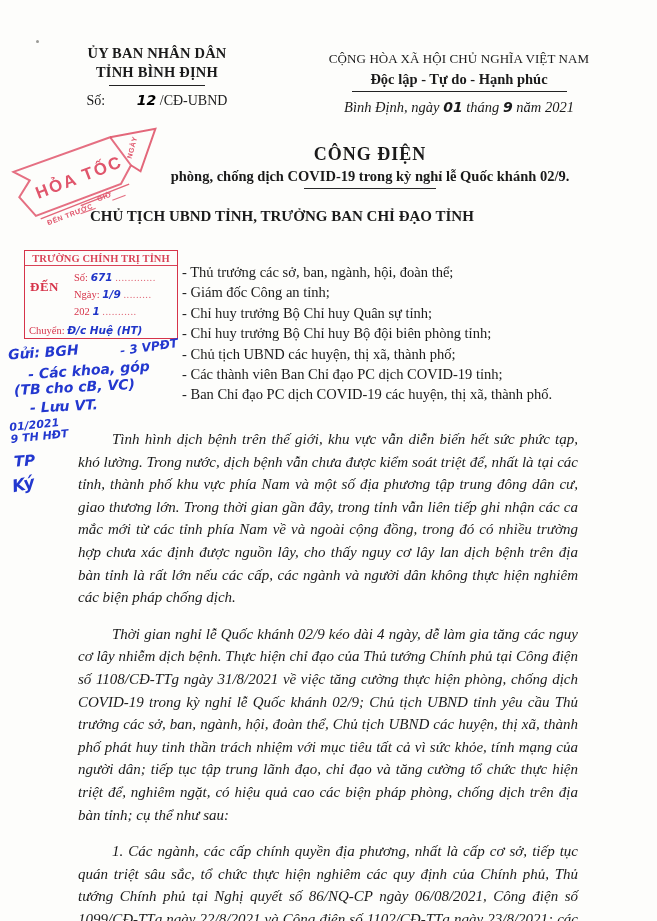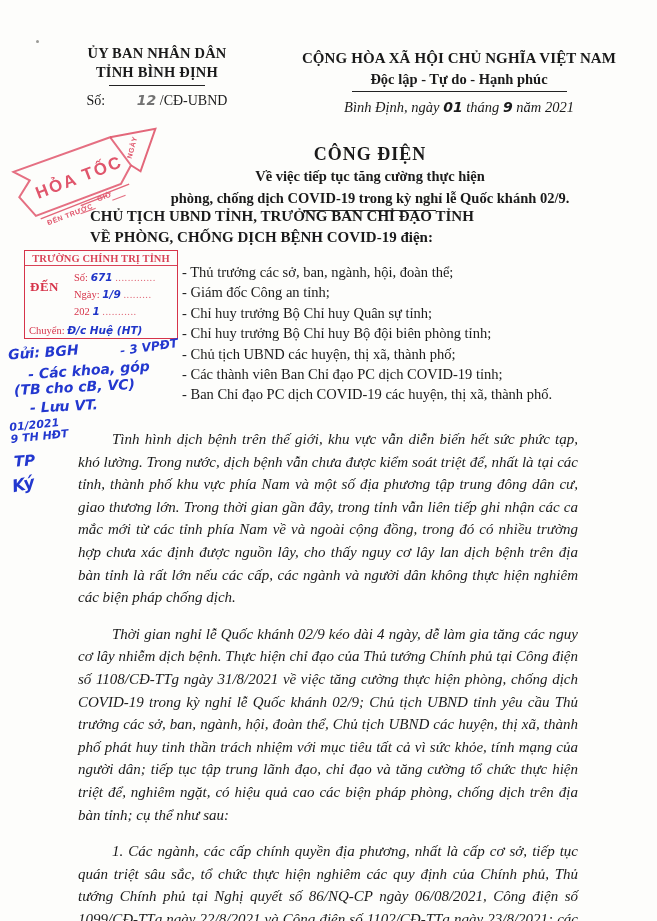--- a/index.html
+++ b/index.html
@@ -50,34 +50,34 @@
   }
   .so-line {
     margin-top: 6px;
     font-size: 14px;
     white-space: nowrap;
   }
   .hand {
     font-family: "DejaVu Sans", sans-serif;
     font-weight: bold;
     font-style: italic;
-    color: #737373;
+    color: #000000;
     font-size: 14px;
     margin-left: 28px;
   }
 
   .letterhead-right {
     position: absolute;
     left: 268px; top: 48px;
     width: 382px;
     text-align: center;
   }
   .nation-line {
-    font-weight: bold;
-    font-size: 15px;
+    font-weight: normal;
+    font-size: 13px;
     line-height: 21px;
     letter-spacing: .1px;
     white-space: nowrap;
   }
   .motto-line {
     font-weight: bold;
     font-size: 14.5px;
     line-height: 20px;
     white-space: nowrap;
   }
@@ -331,28 +331,26 @@
   <div class="note note-3">(TB cho cB, VC)</div>
   <div class="note note-4">- Lưu VT.</div>
   <div class="note note-5">- 3 VPĐT</div>
   <div class="note note-6" style="white-space:pre;">01/2021
 9 TH HĐT</div>
   <div class="note note-7">TP</div>
   <div class="note note-8">Ký</div>
 
   <div class="title-block">
     <div class="doc-type">CÔNG ĐIỆN</div>
-    <div class="doc-sub">Về việc tiếp tục tăng cường thực hiện</div>
     <div class="doc-sub">phòng, chống dịch COVID-19 trong kỳ nghỉ lễ Quốc khánh 02/9.</div>
     <div class="rule-title"></div>
   </div>
 
   <div class="addressee-head">
     <div>CHỦ TỊCH UBND TỈNH, TRƯỞNG BAN CHỈ ĐẠO TỈNH</div>
-    <div>VỀ PHÒNG, CHỐNG DỊCH BỆNH COVID-19 điện:</div>
   </div>
 
   <div class="recipients">
     <div>- Thủ trưởng các sở, ban, ngành, hội, đoàn thể;</div>
     <div>- Giám đốc Công an tỉnh;</div>
     <div>- Chỉ huy trưởng Bộ Chỉ huy Quân sự tỉnh;</div>
     <div>- Chỉ huy trưởng Bộ Chỉ huy Bộ đội biên phòng tỉnh;</div>
     <div>- Chủ tịch UBND các huyện, thị xã, thành phố;</div>
     <div>- Các thành viên Ban Chỉ đạo PC dịch COVID-19 tỉnh;</div>
     <div>- Ban Chỉ đạo PC dịch COVID-19 các huyện, thị xã, thành phố.</div>

